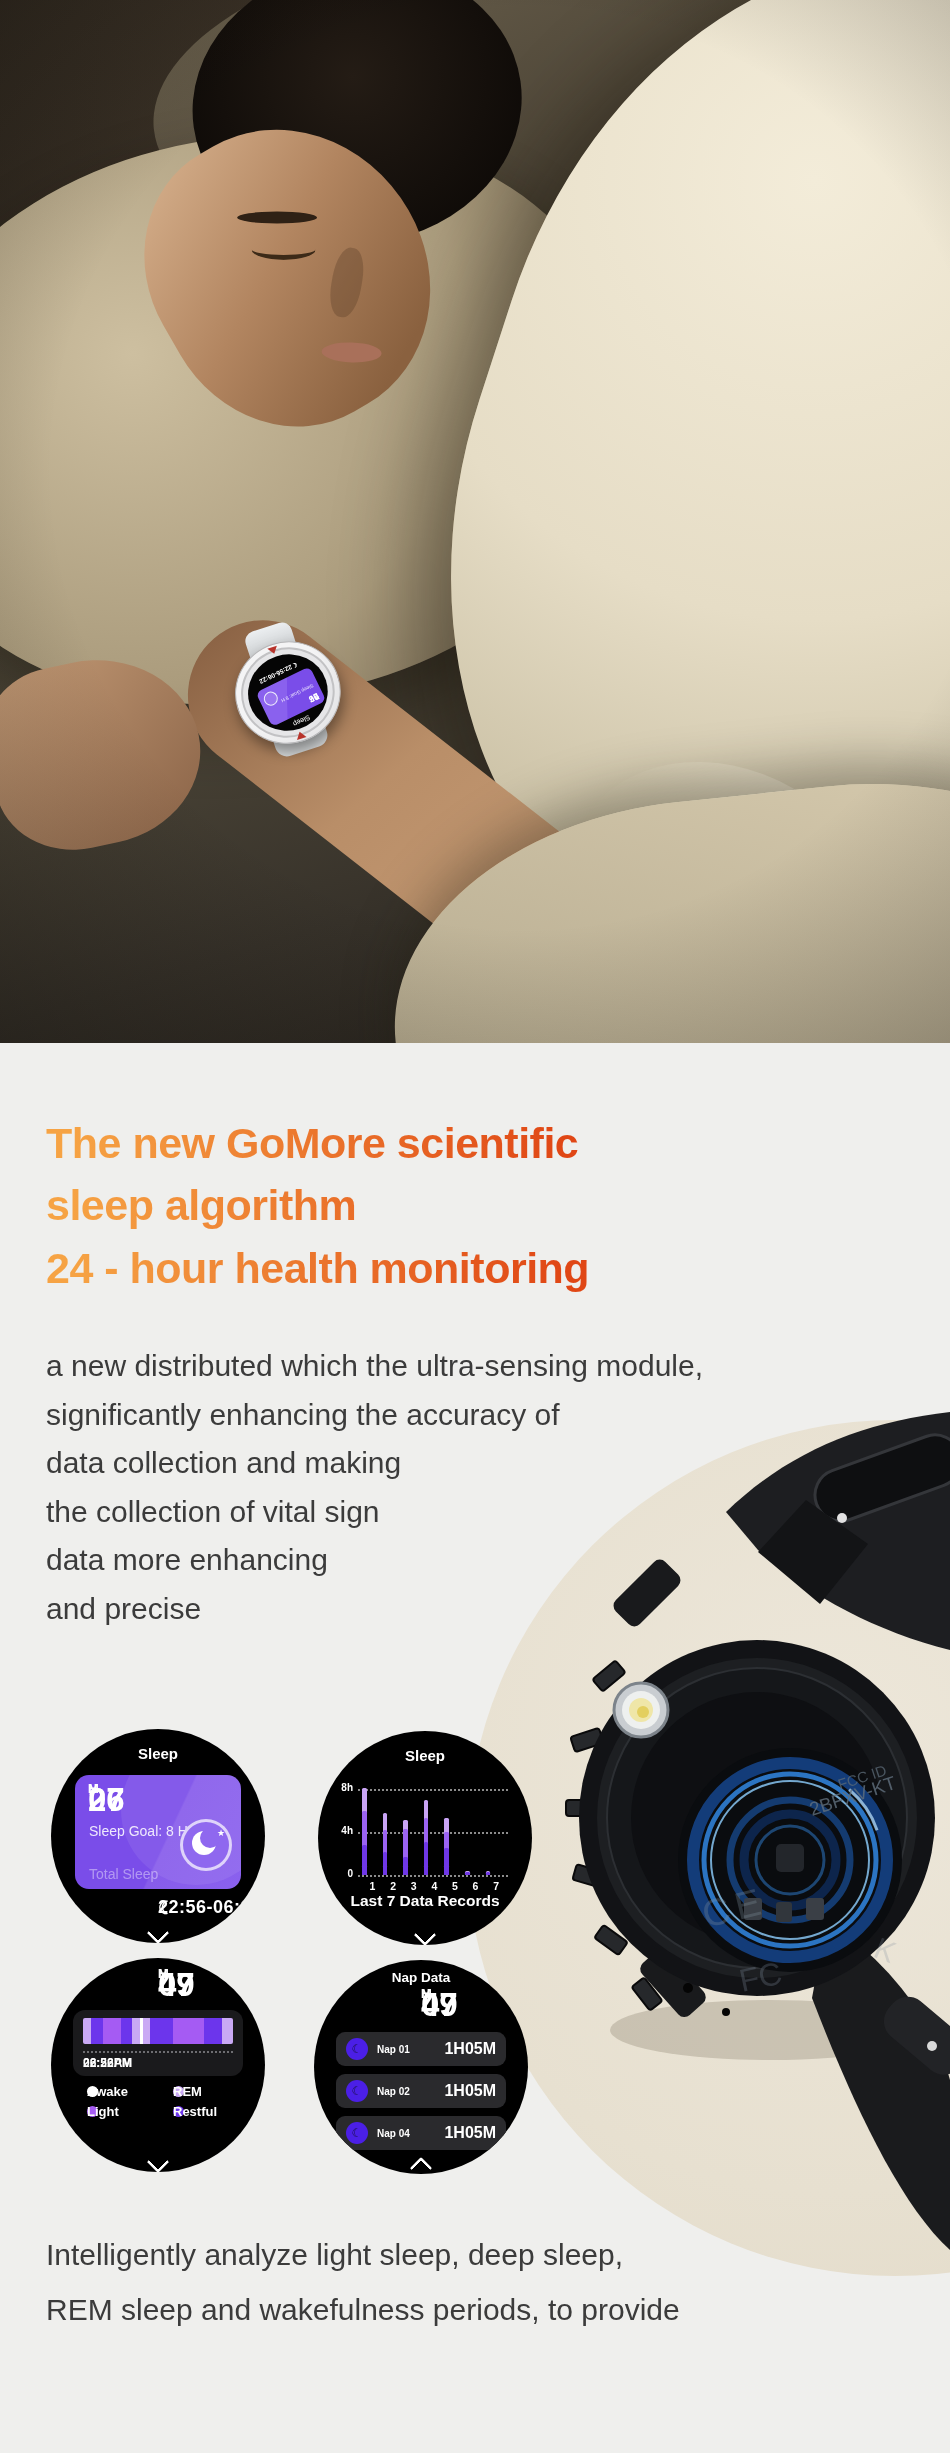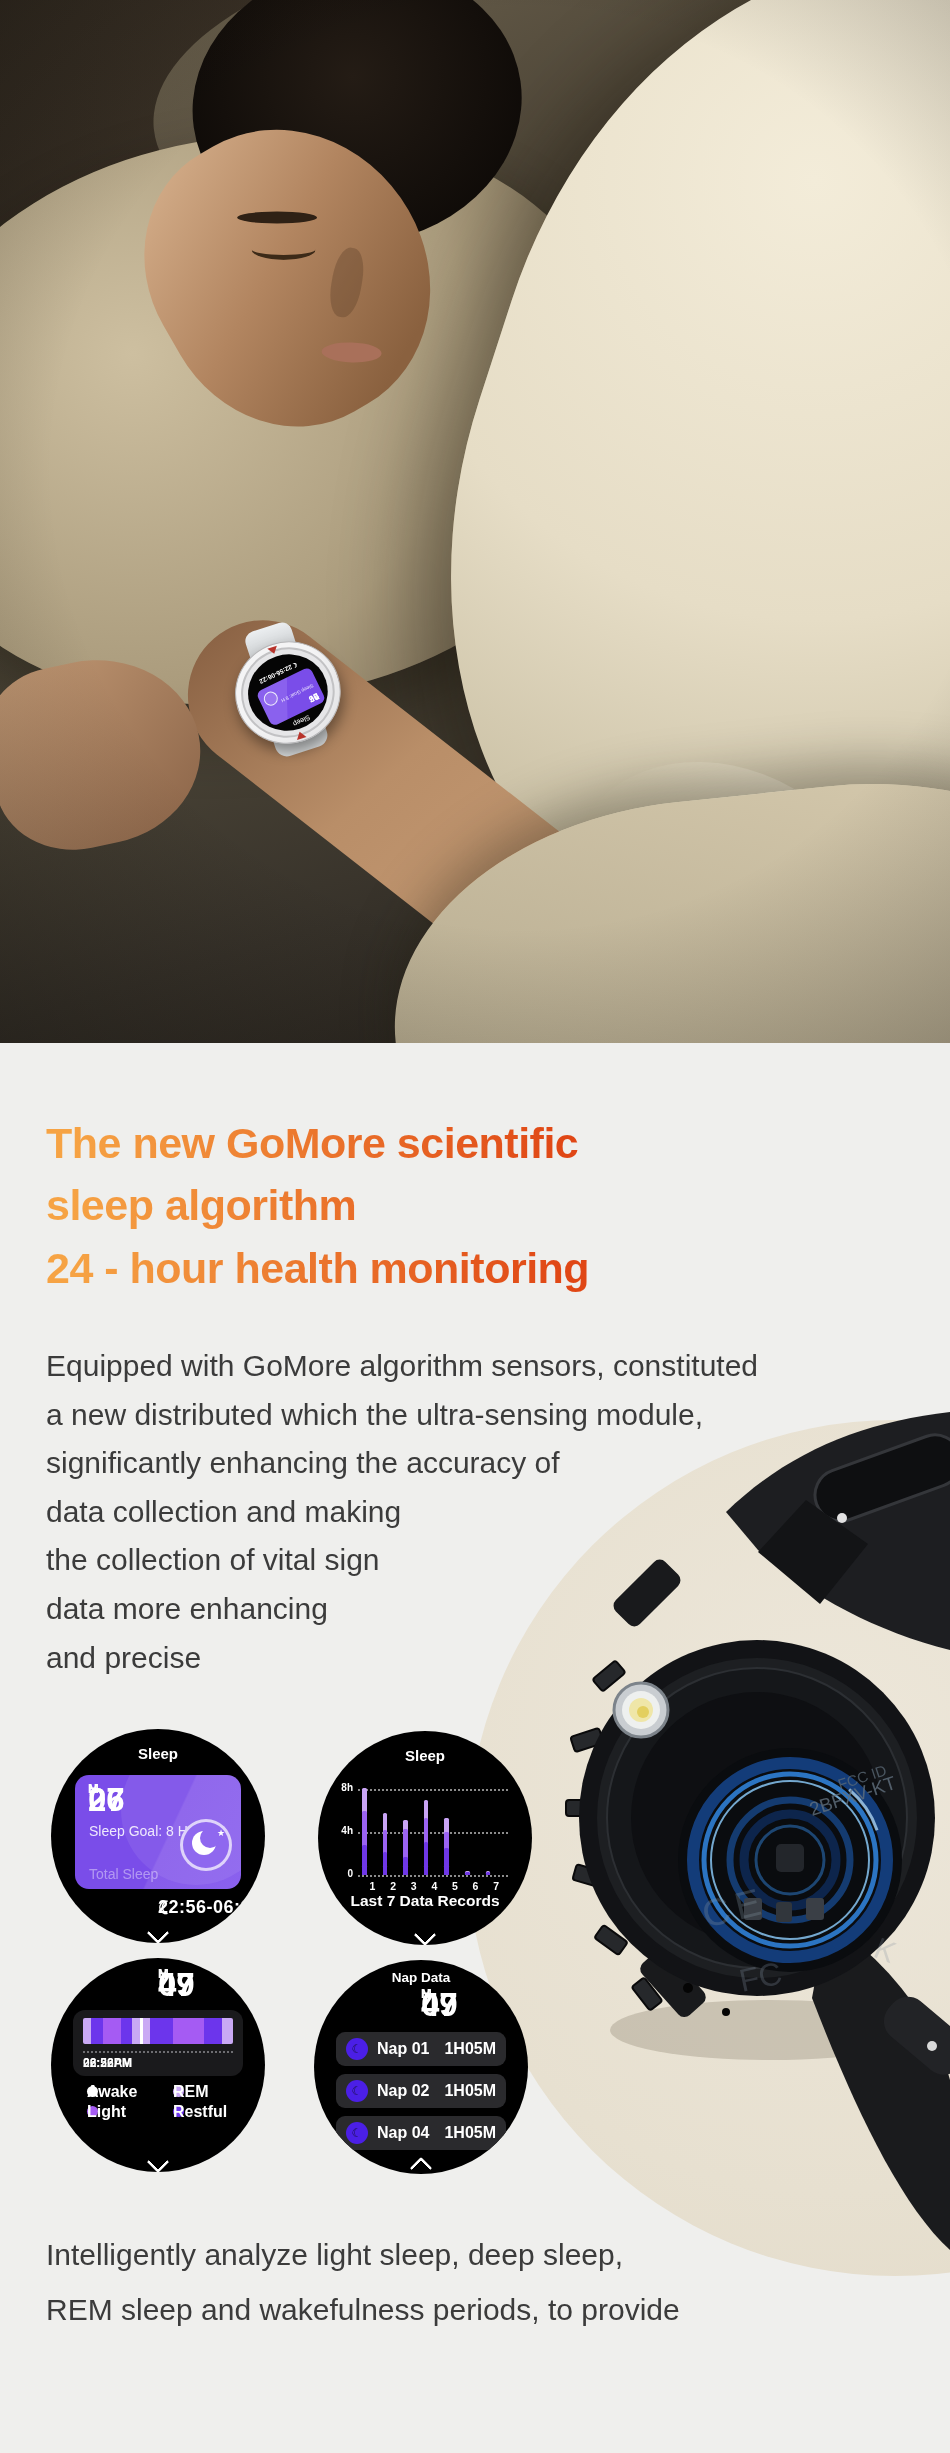--- a/index.html
+++ b/index.html
@@ -119,32 +119,32 @@
   .f2-footer{left:0;right:0;top:161px;text-align:center;font-size:15.5px;font-weight:600;}
 
   
   .f3 .bigtime{left:0;right:0;top:8px;text-align:center;}
   .panel{left:22px;top:52px;width:170px;height:66px;border-radius:12px;background:#1a1a1c;}
   .strip{left:10px;top:8px;width:150px;height:26px;border-radius:2px;overflow:hidden;display:flex;}
   .strip div{position:static;height:100%;}
   .dotline{left:10px;top:41px;width:150px;border-top:2px dotted #6e6e72;height:0;}
   .times{left:10px;right:10px;top:46px;display:flex;justify-content:space-between;font-size:12px;font-weight:bold;}
   .legend{left:36px;top:128px;display:grid;grid-template-columns:86px 86px;grid-row-gap:9px;}
-  .li{position:static;display:flex;align-items:center;gap:5px;font-size:16px;font-weight:bold;}
+  .li{position:static;display:flex;align-items:center;gap:5px;font-size:13px;font-weight:bold;}
   .dot{position:static;width:11px;height:11px;border-radius:50%;flex:0 0 11px;}
 
   
   .f4 .f-title{top:10px;font-size:13.5px;}
   .f4 .bigtime{left:0;right:0;top:26px;text-align:center;}
   .naps{left:22px;top:72px;width:170px;}
   .nap{position:static;display:flex;align-items:center;height:34px;margin-bottom:8px;
     border-radius:9px;background:#2a2a2d;padding:0 10px;box-sizing:border-box;}
   .napicon{position:static;width:22px;height:22px;border-radius:50%;background:#4b1fe6;color:#16103a;
     font-size:12px;line-height:22px;text-align:center;margin-right:9px;flex:0 0 22px;}
-  .naplab{position:static;font-size:16px;font-weight:bold;}
+  .naplab{position:static;font-size:10px;font-weight:bold;}
   .napval{position:static;margin-left:auto;font-size:16px;font-weight:bold;}
 </style>
 </head>
 <body>
 
 <div class="canvas">
 
   <div class="photo">
     <div class="ph-headboard"></div>
     <div class="ph-pillow2"></div>
@@ -193,21 +193,20 @@
     <div class="ph-vignette"></div>
   </div>
 
   <div class="abs heading">
     <span class="hl">The new GoMore scientific</span>
     <span class="hl">sleep algorithm</span>
     <span class="hl">24 - hour health monitoring</span>
   </div>
 
   <div class="abs para intro">
-      <div>Equipped with GoMore algorithm sensors, constituted</div>
       <div>a new distributed which the ultra-sensing module,</div>
       <div>significantly enhancing the accuracy of</div>
       <div>data collection and making</div>
       <div>the collection of vital sign</div>
       <div>data more enhancing</div>
       <div>and precise</div>
     </div>
   <div class="abs para outro">
       <div>Intelligently analyze light sleep, deep sleep,</div>
       <div>REM sleep and wakefulness periods, to provide</div>

